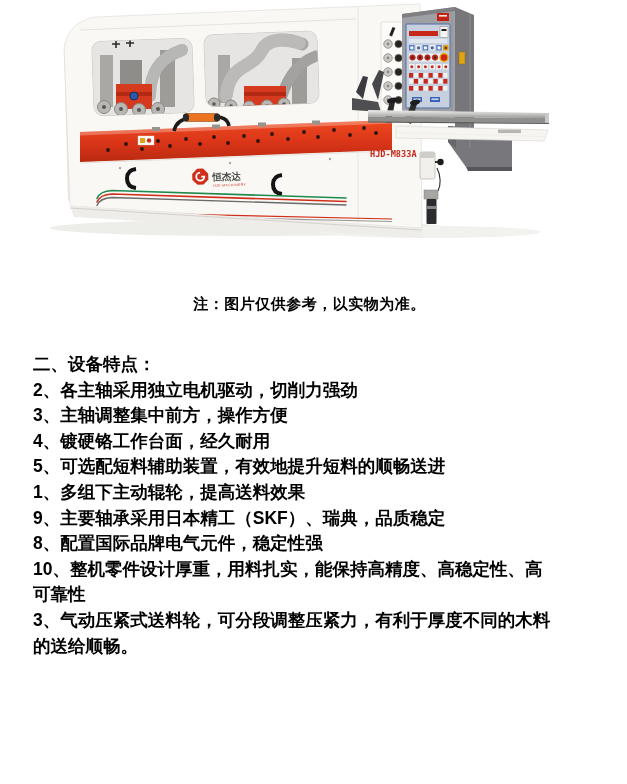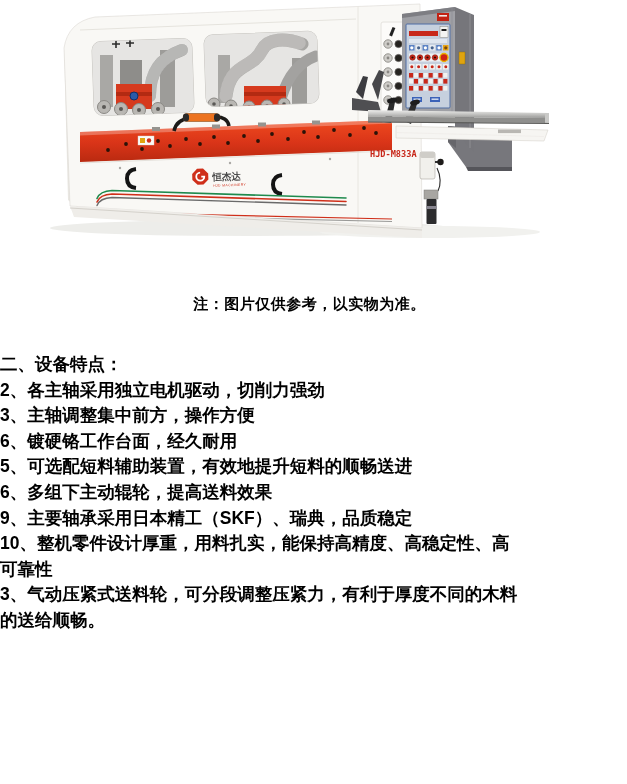--- a/index.html
+++ b/index.html
@@ -9,21 +9,21 @@
     color:#000;
   }
   .figure-wrap{position:relative;width:627px;height:250px;}
   .figure-wrap svg{display:block;}
   .caption{
     margin:44px 8px 0 0;text-align:center;
     font-size:15px;font-weight:bold;line-height:19px;
     letter-spacing:0.5px;
   }
   .features{
-    margin-top:39px;width:518px;
+    margin-top:39px;padding-left:33px;width:518px;
     font-size:17.5px;font-weight:bold;line-height:25.6px;
     word-break:break-all;
   }
   .features .f-line{min-height:25.6px;}
 </style>
 </head>
 <body>
 
 <div class="figure-wrap">
 <svg width="627" height="250" viewBox="0 0 627 250" xmlns="http://www.w3.org/2000/svg">
@@ -355,19 +355,20 @@
   <text x="370" y="157" font-size="8.6" font-weight="bold" fill="#c8281a" font-family="'DejaVu Sans Mono','Liberation Mono',monospace">HJD-M833A</text>
 </svg>
 </div>
 
 <p class="caption">注：图片仅供参考，以实物为准。</p>
 
 <div class="features">
   <div class="f-line">二、设备特点：</div>
   <div class="f-line">2、各主轴采用独立电机驱动，切削力强劲</div>
   <div class="f-line">3、主轴调整集中前方，操作方便</div>
-  <div class="f-line">6、镀硬铬工作台面，经久耐用</div>
+  <div class="f-line">4、镀硬铬工作台面，经久耐用</div>
   <div class="f-line">5、可选配短料辅助装置，有效地提升短料的顺畅送进</div>
-  <div class="f-line">6、多组下主动辊轮，提高送料效果</div>
+  <div class="f-line">1、多组下主动辊轮，提高送料效果</div>
   <div class="f-line">9、主要轴承采用日本精工（SKF）、瑞典，品质稳定</div>
+  <div class="f-line">8、配置国际品牌电气元件，稳定性强</div>
   <div class="f-line">10、整机零件设计厚重，用料扎实，能保持高精度、高稳定性、高可靠性</div>
   <div class="f-line">3、气动压紧式送料轮，可分段调整压紧力，有利于厚度不同的木料的送给顺畅。</div>
 </div>
 
 </body></html>

